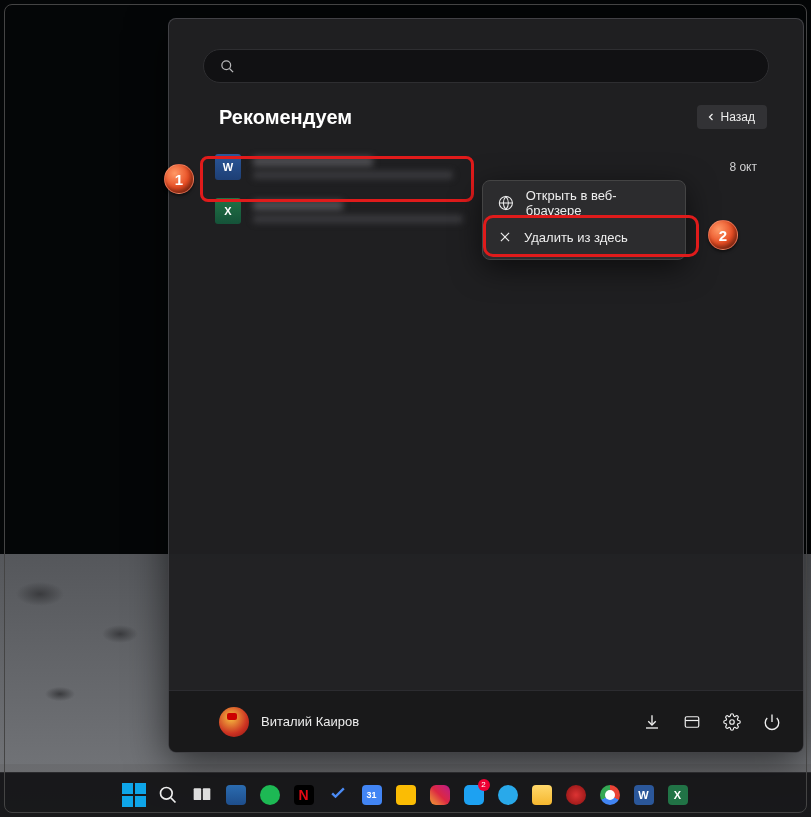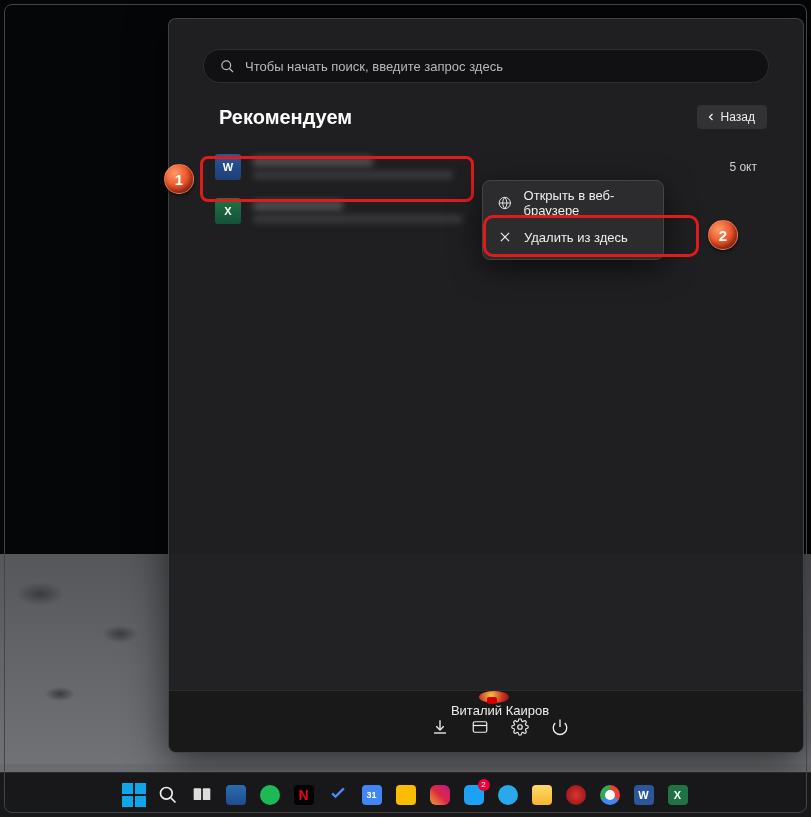--- a/index.html
+++ b/index.html
@@ -104,21 +104,21 @@
     background: radial-gradient(circle at 35% 30%, #ff9966, #e74c23 55%, #b8371a);
     border: 1px solid #fff3;
     box-shadow: inset -2px -3px 4px rgba(0,0,0,0.4), 0 2px 3px rgba(0,0,0,0.5);
     color: #fff; font-weight: 700; font-size: 15px;
     display: flex; align-items: center; justify-content: center;
     z-index: 20;
   }
   .context-menu {
     position: absolute;
     top: 180px; left: 482px;
-    width: 182px;
+    width: 204px;
     background: #2c2c2e;
     border: 1px solid #444;
     border-radius: 8px;
     padding: 5px;
     box-shadow: 0 8px 30px rgba(0,0,0,0.6);
     z-index: 10;
   }
   .ctx-item {
     display: flex; align-items: center; gap: 12px;
     height: 34px; padding: 0 10px;
@@ -133,22 +133,21 @@
     border-radius: 10px;
     pointer-events: none;
     z-index: 15;
   }
   .footer {
     height: 62px;
     background: rgba(24,24,26,0.9);
     border-top: 1px solid #2c2c30;
     border-radius: 0 0 8px 8px;
     display: flex; align-items: center;
-    padding: 0 22px 16px 50px;
-    flex-direction: column;
+    padding: 0 22px 0 50px;
   }
   .avatar {
     width: 30px; height: 30px; border-radius: 50%;
     background: radial-gradient(circle at 40% 35%, #f8c040, #c32 60%, #811);
     margin-right: 12px;
     position: relative;
   }
   .avatar::after{
     content:""; position:absolute; top:6px; left:8px; width:10px; height:7px;
     background:#c00; border-radius:2px;
@@ -199,21 +198,20 @@
   <div class="moon-surface"></div>
 
   <div class="start-menu">
 
     <div class="search-row">
       <div class="search-box">
         <svg width="15" height="15" viewBox="0 0 24 24" fill="none" stroke="#b8b8ba" stroke-width="2">
             <circle cx="10" cy="10" r="7"></circle>
             <line x1="21" y1="21" x2="15.5" y2="15.5"></line>
           </svg>
-        <span>Чтобы начать поиск, введите запрос здесь</span>
       </div>
     </div>
 
     <div class="heading-row">
       <div class="heading">Рекомендуем</div>
       <div class="back-btn">
         <svg width="12" height="12" viewBox="0 0 24 24" fill="none" stroke="#eee" stroke-width="2.5">
             <polyline points="15 18 9 12 15 6"></polyline>
           </svg>
         <span>Назад</span>
@@ -221,21 +219,21 @@
     </div>
 
     <div class="items-area">
 
       <div class="file-row">
         <div class="file-icon fi-word">W</div>
         <div class="file-text">
           <div class="blur-line" style="width:120px"></div>
           <div class="blur-sub" style="width:200px"></div>
         </div>
-        <div class="file-date">5 окт</div>
+        <div class="file-date">8 окт</div>
       </div>
 
       <div class="file-row">
         <div class="file-icon fi-excel">X</div>
         <div class="file-text">
           <div class="blur-line" style="width:90px"></div>
           <div class="blur-sub" style="width:210px"></div>
         </div>
       </div>
 

